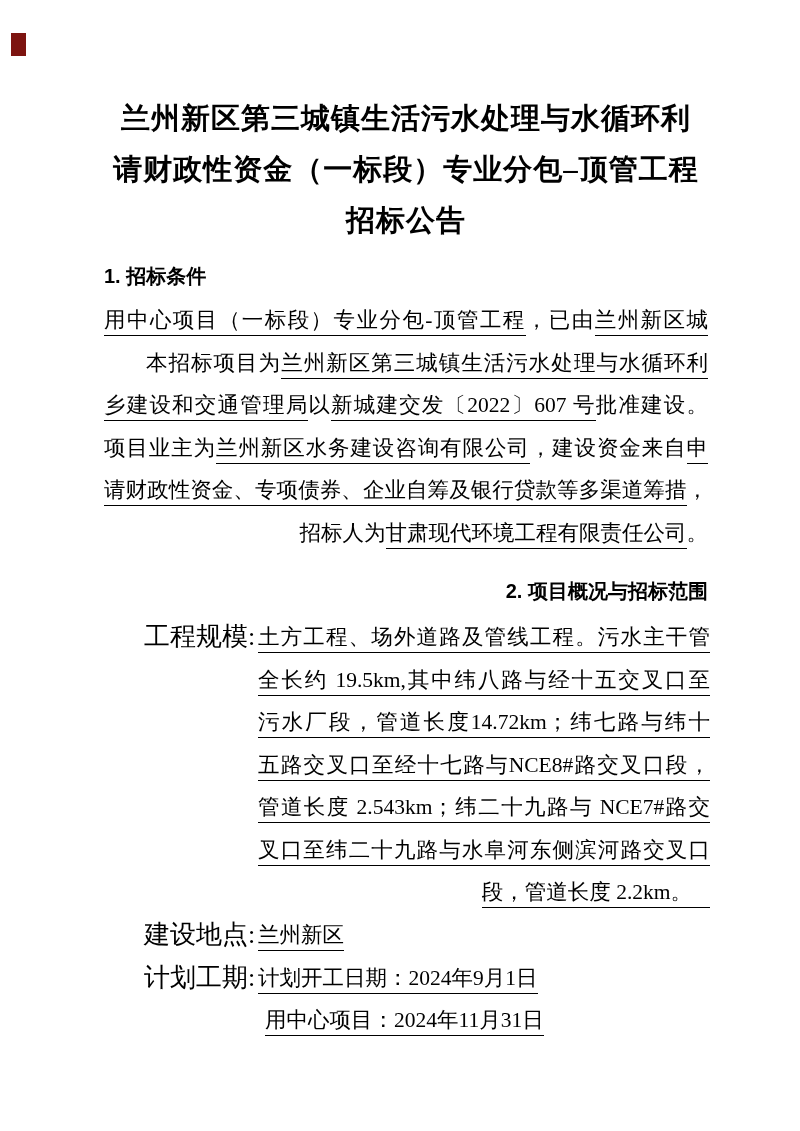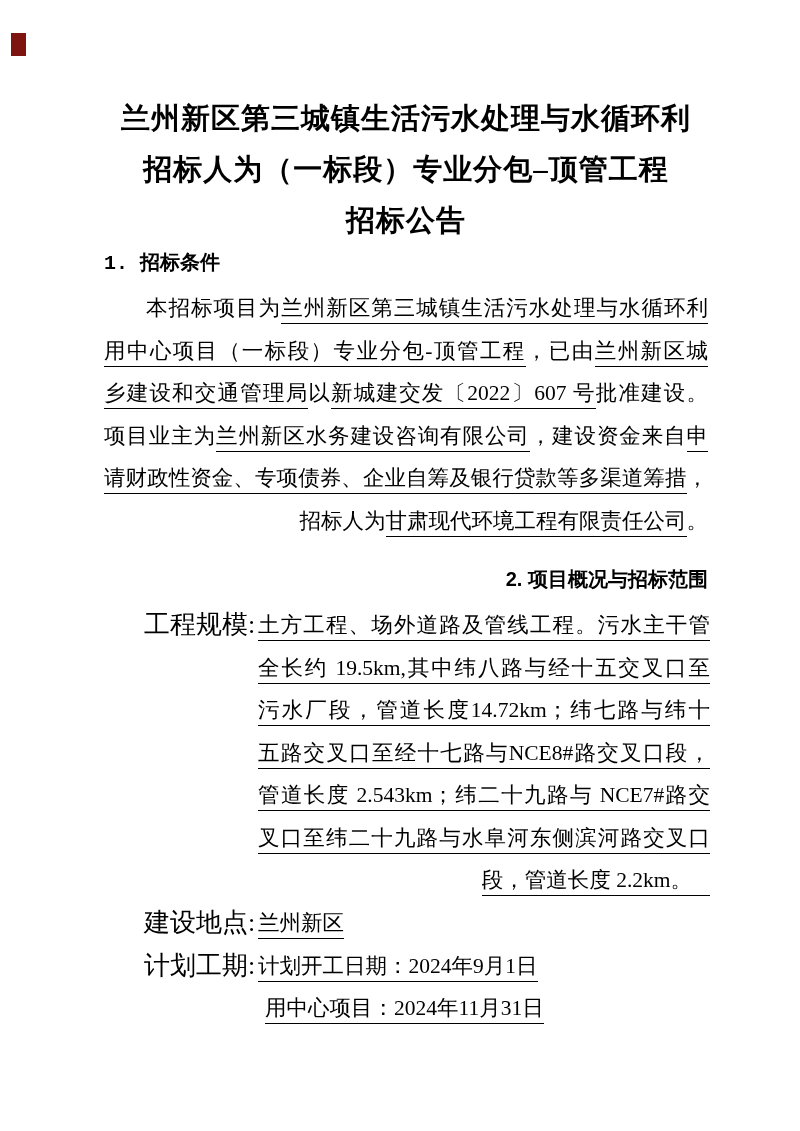--- a/index.html
+++ b/index.html
@@ -35,21 +35,21 @@
     text-align: center;
     letter-spacing: 1px;
   }
   .h2 {
     font-family: "Liberation Sans", sans-serif;
     font-size: 20px;
     line-height: 28px;
     font-weight: bold;
     text-align: left;
   }
-  .h2-1 { margin-top: 4px; font-family: Liberation Mono, monospace; }
+  .h2-1 { margin-top: 16px; }
   .h2-2 { margin-top: 23px; text-align: right; }
   .para { margin-top: 9px; }
   .bline {
     font-size: 21.5px;
     line-height: 42.5px;
     white-space: nowrap;
   }
   .jl { text-align: justify; text-align-last: justify; white-space: normal; }
   .ll { text-align: right; }
   .ind { text-indent: 42px; }
@@ -97,29 +97,29 @@
 </head>
 <body>
 
 <div class="page">
   <div class="corner-mark"></div>
 
   <div class="content">
 
     <div class="title">
       <div>兰州新区第三城镇生活污水处理与水循环利</div>
-      <div>招标人为（一标段）专业分包–顶管工程</div>
+      <div>请财政性资金（一标段）专业分包–顶管工程</div>
       <div>招标公告</div>
     </div>
 
     <div class="h2 h2-1">1. 招标条件</div>
 
     <div class="para">
+        <div class="bline jl"><span class="u">用中心项目（一标段）专业分包-顶管工程</span><span class="n">，已由</span><span class="u">兰州新区城</span></div>
         <div class="bline jl ind"><span class="n">本招标项目为</span><span class="u">兰州新区第三城镇生活污水处理与水循环利</span></div>
-        <div class="bline jl"><span class="u">用中心项目（一标段）专业分包-顶管工程</span><span class="n">，已由</span><span class="u">兰州新区城</span></div>
         <div class="bline jl"><span class="u">乡建设和交通管理局</span><span class="n">以</span><span class="u">新城建交发〔2022〕607 号</span><span class="n">批准建设。</span></div>
         <div class="bline jl"><span class="n">项目业主为</span><span class="u">兰州新区水务建设咨询有限公司</span><span class="n">，建设资金来自</span><span class="u">申</span></div>
         <div class="bline jl"><span class="u">请财政性资金、专项债券、企业自筹及银行贷款等多渠道筹措</span><span class="n">，</span></div>
         <div class="bline ll"><span class="n">招标人为</span><span class="u">甘肃现代环境工程有限责任公司</span><span class="n">。</span></div>
       </div>
 
     <div class="h2 h2-2">2. 项目概况与招标范围</div>
 
     <div class="scale-block">
       <div class="field-label">工程规模:</div>

